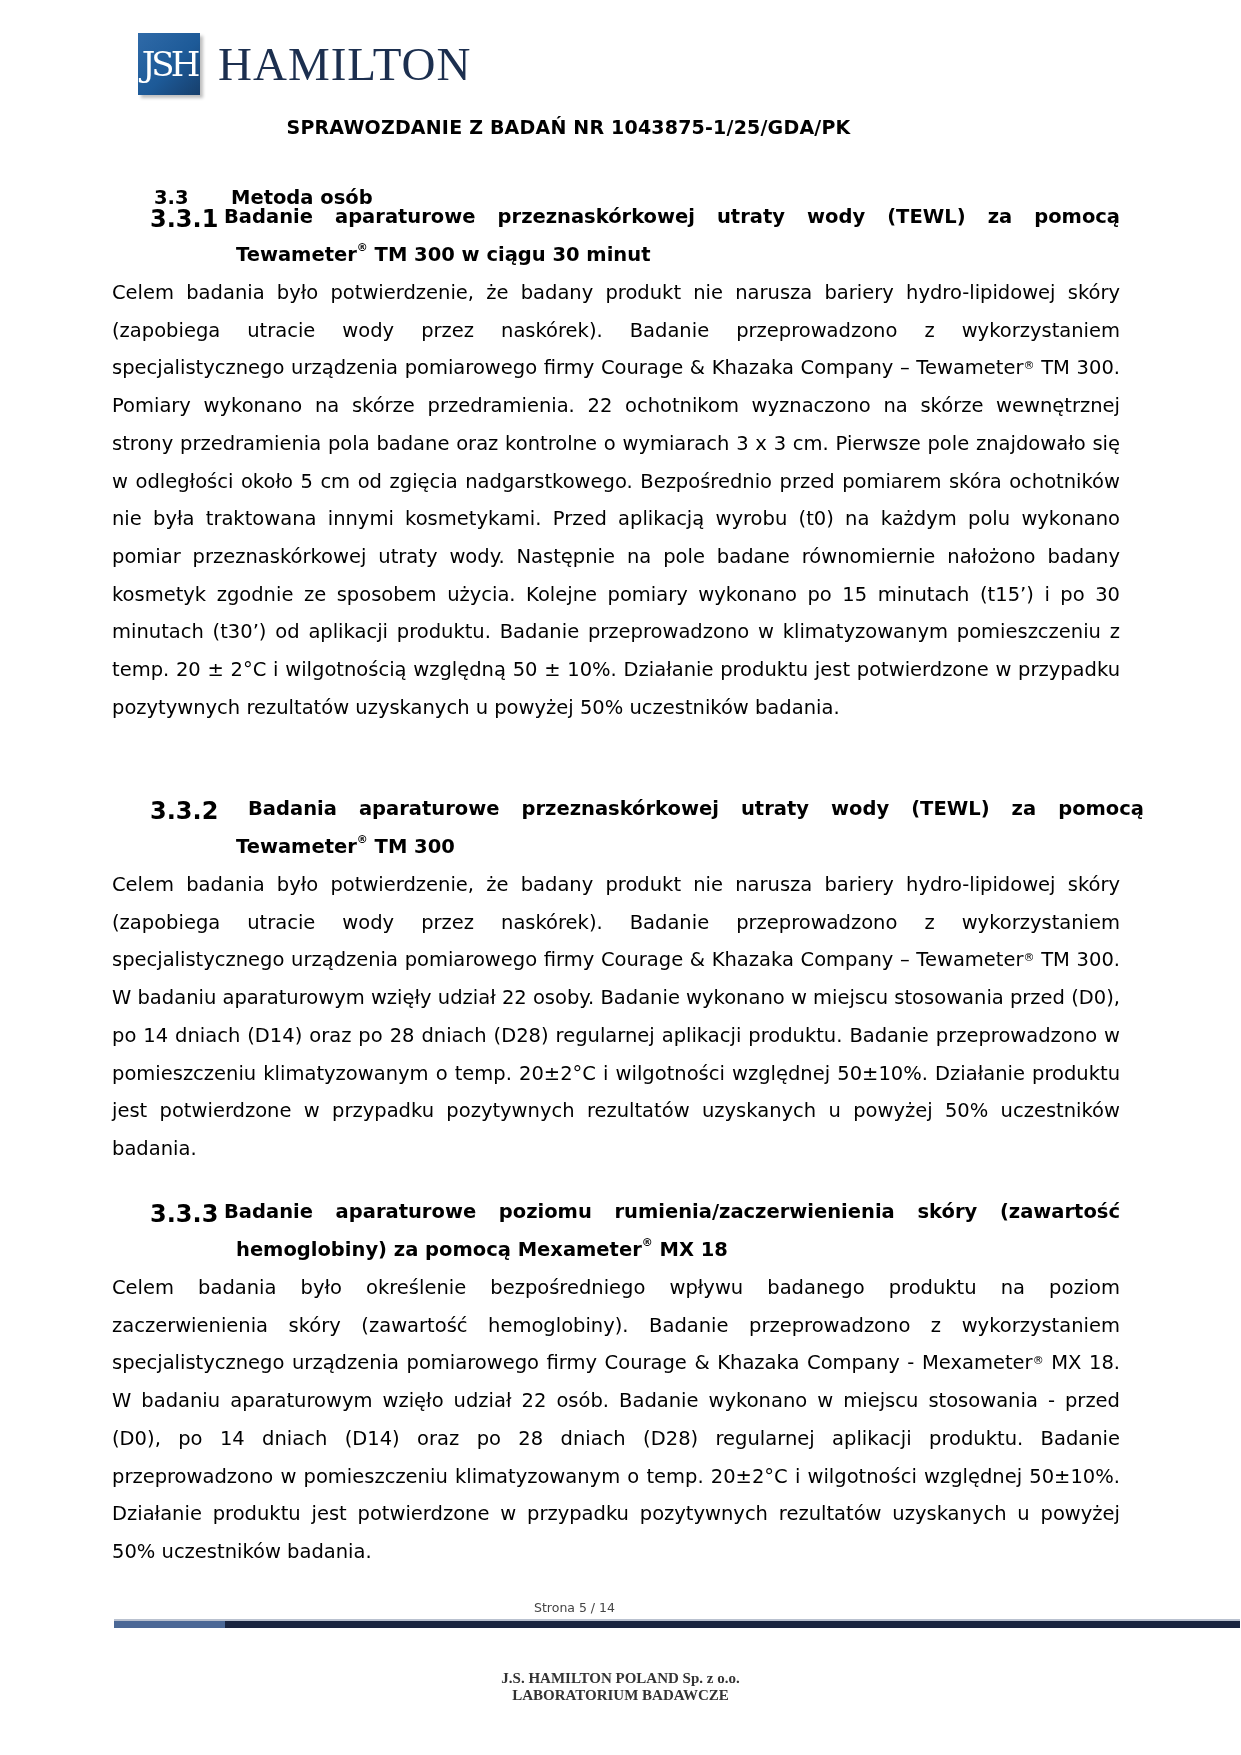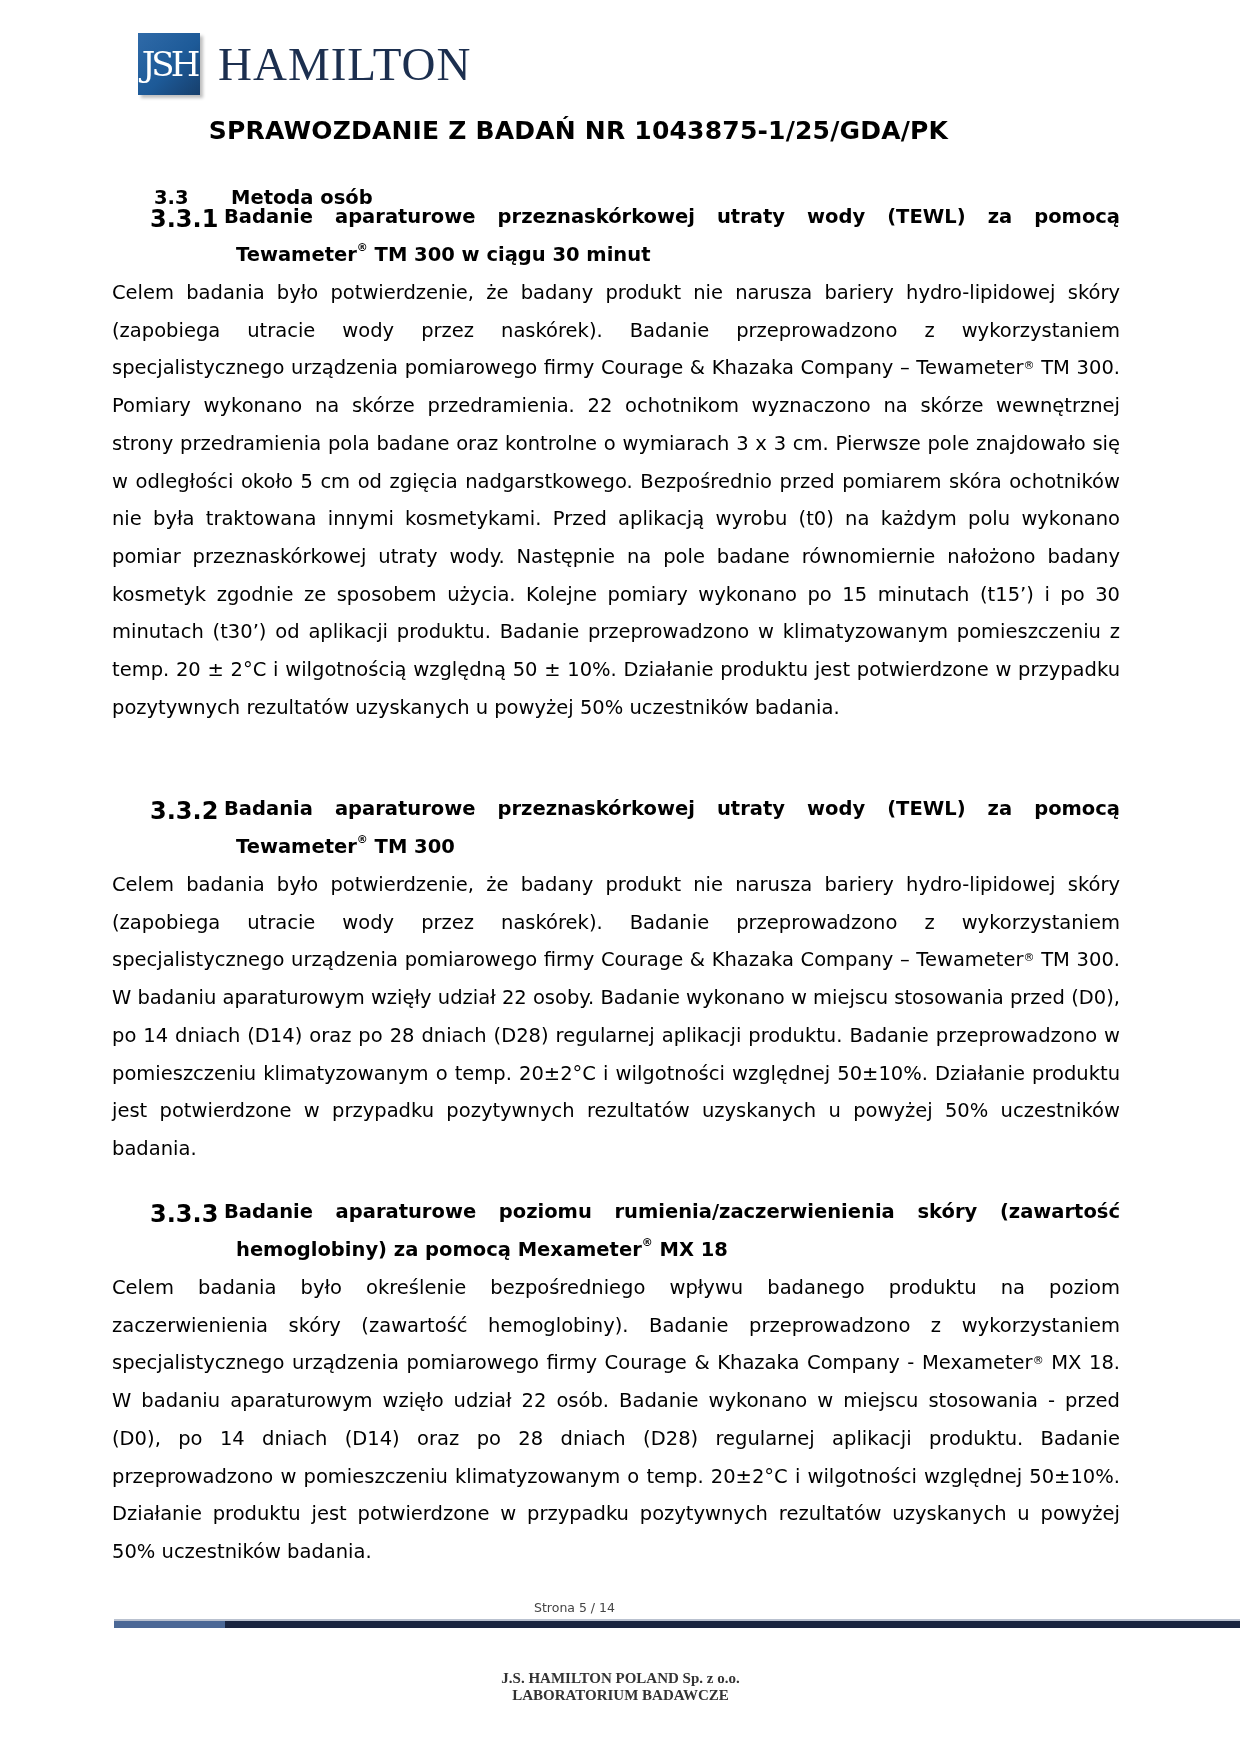--- a/index.html
+++ b/index.html
@@ -3,22 +3,22 @@
 <meta charset="utf-8">
 <style>
   html, body { margin:0; padding:0; background:#ffffff; }
   body { width:1241px; height:1755px; position:relative; overflow:hidden;
          font-family:"DejaVu Sans", sans-serif; color:#000; }
   .logo { position:absolute; left:114px; top:32px; height:64px; display:flex; align-items:center;padding-left:24px; }
   .logo-mark { width:62px; height:62px; background:linear-gradient(135deg,#2f6aa8 0%,#1d5a98 55%,#173f6c 100%);
                box-shadow:3px 3px 3px rgba(0,0,0,0.25); display:flex; align-items:center; justify-content:center;
                color:#fff; font-family:"DejaVu Serif", serif; font-size:34px; letter-spacing:-4px; }
   .logo-text { margin-left:18px; font-family:"Liberation Serif", serif; font-size:47px; color:#1c2f4f; letter-spacing:1px; }
-  .report-title { position:absolute; left:12px; width:1133px; top:116px; text-align:center;
-                  font-weight:bold; font-size:25px; letter-spacing:0.2px; }
+  .report-title { position:absolute; left:2px; width:1133px; top:116px; text-align:center;
+                  font-weight:bold; font-size:19px; letter-spacing:0.2px; }
   .h { position:absolute; font-weight:bold; font-size:19.5px;margin-top:20px; }
   .hnum { position:absolute; font-weight:bold; font-size:24px; }
   .hline { position:absolute; left:224px; width:896px; font-weight:bold; font-size:19.5px;
            text-align:justify; text-align-last:justify; white-space:nowrap; }
   .hline.last { text-align-last:left;margin-left:12px; }
   .para { position:absolute; left:112px; width:1008px; font-size:19.5px; line-height:37.7px;
           text-align:justify; }
   sup { font-size:11px; vertical-align:top; position:relative; top:-2px; }
   .page-num { position:absolute; top:1600px; left:0; width:1149px; text-align:center; font-size:12.5px; color:#444; }
   .rule { position:absolute; top:1621px; left:114px; width:1126px; height:7px; background:#1a2540; }
@@ -40,21 +40,21 @@
 
 <div class="h" style="left:154px; top:166px;">3.3</div>
 <div class="h" style="left:231px; top:166px;">Metoda osób</div>
 
 <div class="hnum" style="left:150px; top:205px;">3.3.1</div>
 <div class="hline" style="top:205px;">Badanie aparaturowe przeznaskórkowej utraty wody (TEWL) za pomocą</div>
 <div class="hline last" style="top:243px;"><span>Tewameter</span><sup>®</sup><span> TM 300 w ciągu 30 minut</span></div>
 <div class="para" style="top:274px;">Celem badania było potwierdzenie, że badany produkt nie narusza bariery hydro-lipidowej skóry (zapobiega utracie wody przez naskórek). Badanie przeprowadzono z wykorzystaniem specjalistycznego urządzenia pomiarowego firmy Courage &amp; Khazaka Company – Tewameter<sup>®</sup> TM 300. Pomiary wykonano na skórze przedramienia. 22 ochotnikom wyznaczono na skórze wewnętrznej strony przedramienia pola badane oraz kontrolne o wymiarach 3 x 3 cm. Pierwsze pole znajdowało się w odległości około 5 cm od zgięcia nadgarstkowego. Bezpośrednio przed pomiarem skóra ochotników nie była traktowana innymi kosmetykami. Przed aplikacją wyrobu (t0) na każdym polu wykonano pomiar przeznaskórkowej utraty wody. Następnie na pole badane równomiernie nałożono badany kosmetyk zgodnie ze sposobem użycia. Kolejne pomiary wykonano po 15 minutach (t15’) i po 30 minutach (t30’) od aplikacji produktu. Badanie przeprowadzono w klimatyzowanym pomieszczeniu z temp. 20 ± 2°C i wilgotnością względną 50 ± 10%. Działanie produktu jest potwierdzone w przypadku pozytywnych rezultatów uzyskanych u powyżej 50% uczestników badania.</div>
 
 <div class="hnum" style="left:150px; top:797px;">3.3.2</div>
-<div class="hline" style="top:797px;">Badania aparaturowe przeznaskórkowej utraty wody (TEWL) za pomocą</div>
+<div class="hline" style="top:797px;margin-left:24px;">Badania aparaturowe przeznaskórkowej utraty wody (TEWL) za pomocą</div>
 <div class="hline last" style="top:835px;"><span>Tewameter</span><sup>®</sup><span> TM 300</span></div>
 <div class="para" style="top:866px;">Celem badania było potwierdzenie, że badany produkt nie narusza bariery hydro-lipidowej skóry (zapobiega utracie wody przez naskórek). Badanie przeprowadzono z wykorzystaniem specjalistycznego urządzenia pomiarowego firmy Courage &amp; Khazaka Company – Tewameter<sup>®</sup> TM 300. W badaniu aparaturowym wzięły udział 22 osoby. Badanie wykonano w miejscu stosowania przed (D0), po 14 dniach (D14) oraz po 28 dniach (D28) regularnej aplikacji produktu. Badanie przeprowadzono w pomieszczeniu klimatyzowanym o temp. 20±2°C i wilgotności względnej 50±10%. Działanie produktu jest potwierdzone w przypadku pozytywnych rezultatów uzyskanych u powyżej 50% uczestników badania.</div>
 
 <div class="hnum" style="left:150px; top:1200px;">3.3.3</div>
 <div class="hline" style="top:1200px;">Badanie aparaturowe poziomu rumienia/zaczerwienienia skóry (zawartość</div>
 <div class="hline last" style="top:1238px;"><span>hemoglobiny) za pomocą Mexameter</span><sup>®</sup><span> MX 18</span></div>
 <div class="para" style="top:1269px;">Celem badania było określenie bezpośredniego wpływu badanego produktu na poziom zaczerwienienia skóry (zawartość hemoglobiny). Badanie przeprowadzono z wykorzystaniem specjalistycznego urządzenia pomiarowego firmy Courage &amp; Khazaka Company - Mexameter<sup>®</sup> MX 18. W badaniu aparaturowym wzięło udział 22 osób. Badanie wykonano w miejscu stosowania - przed (D0), po 14 dniach (D14) oraz po 28 dniach (D28) regularnej aplikacji produktu. Badanie przeprowadzono w pomieszczeniu klimatyzowanym o temp. 20±2°C i wilgotności względnej 50±10%. Działanie produktu jest potwierdzone w przypadku pozytywnych rezultatów uzyskanych u powyżej 50% uczestników badania.</div>
 
 <div class="page-num">Strona 5 / 14</div>
 <div class="rule-top"></div>

